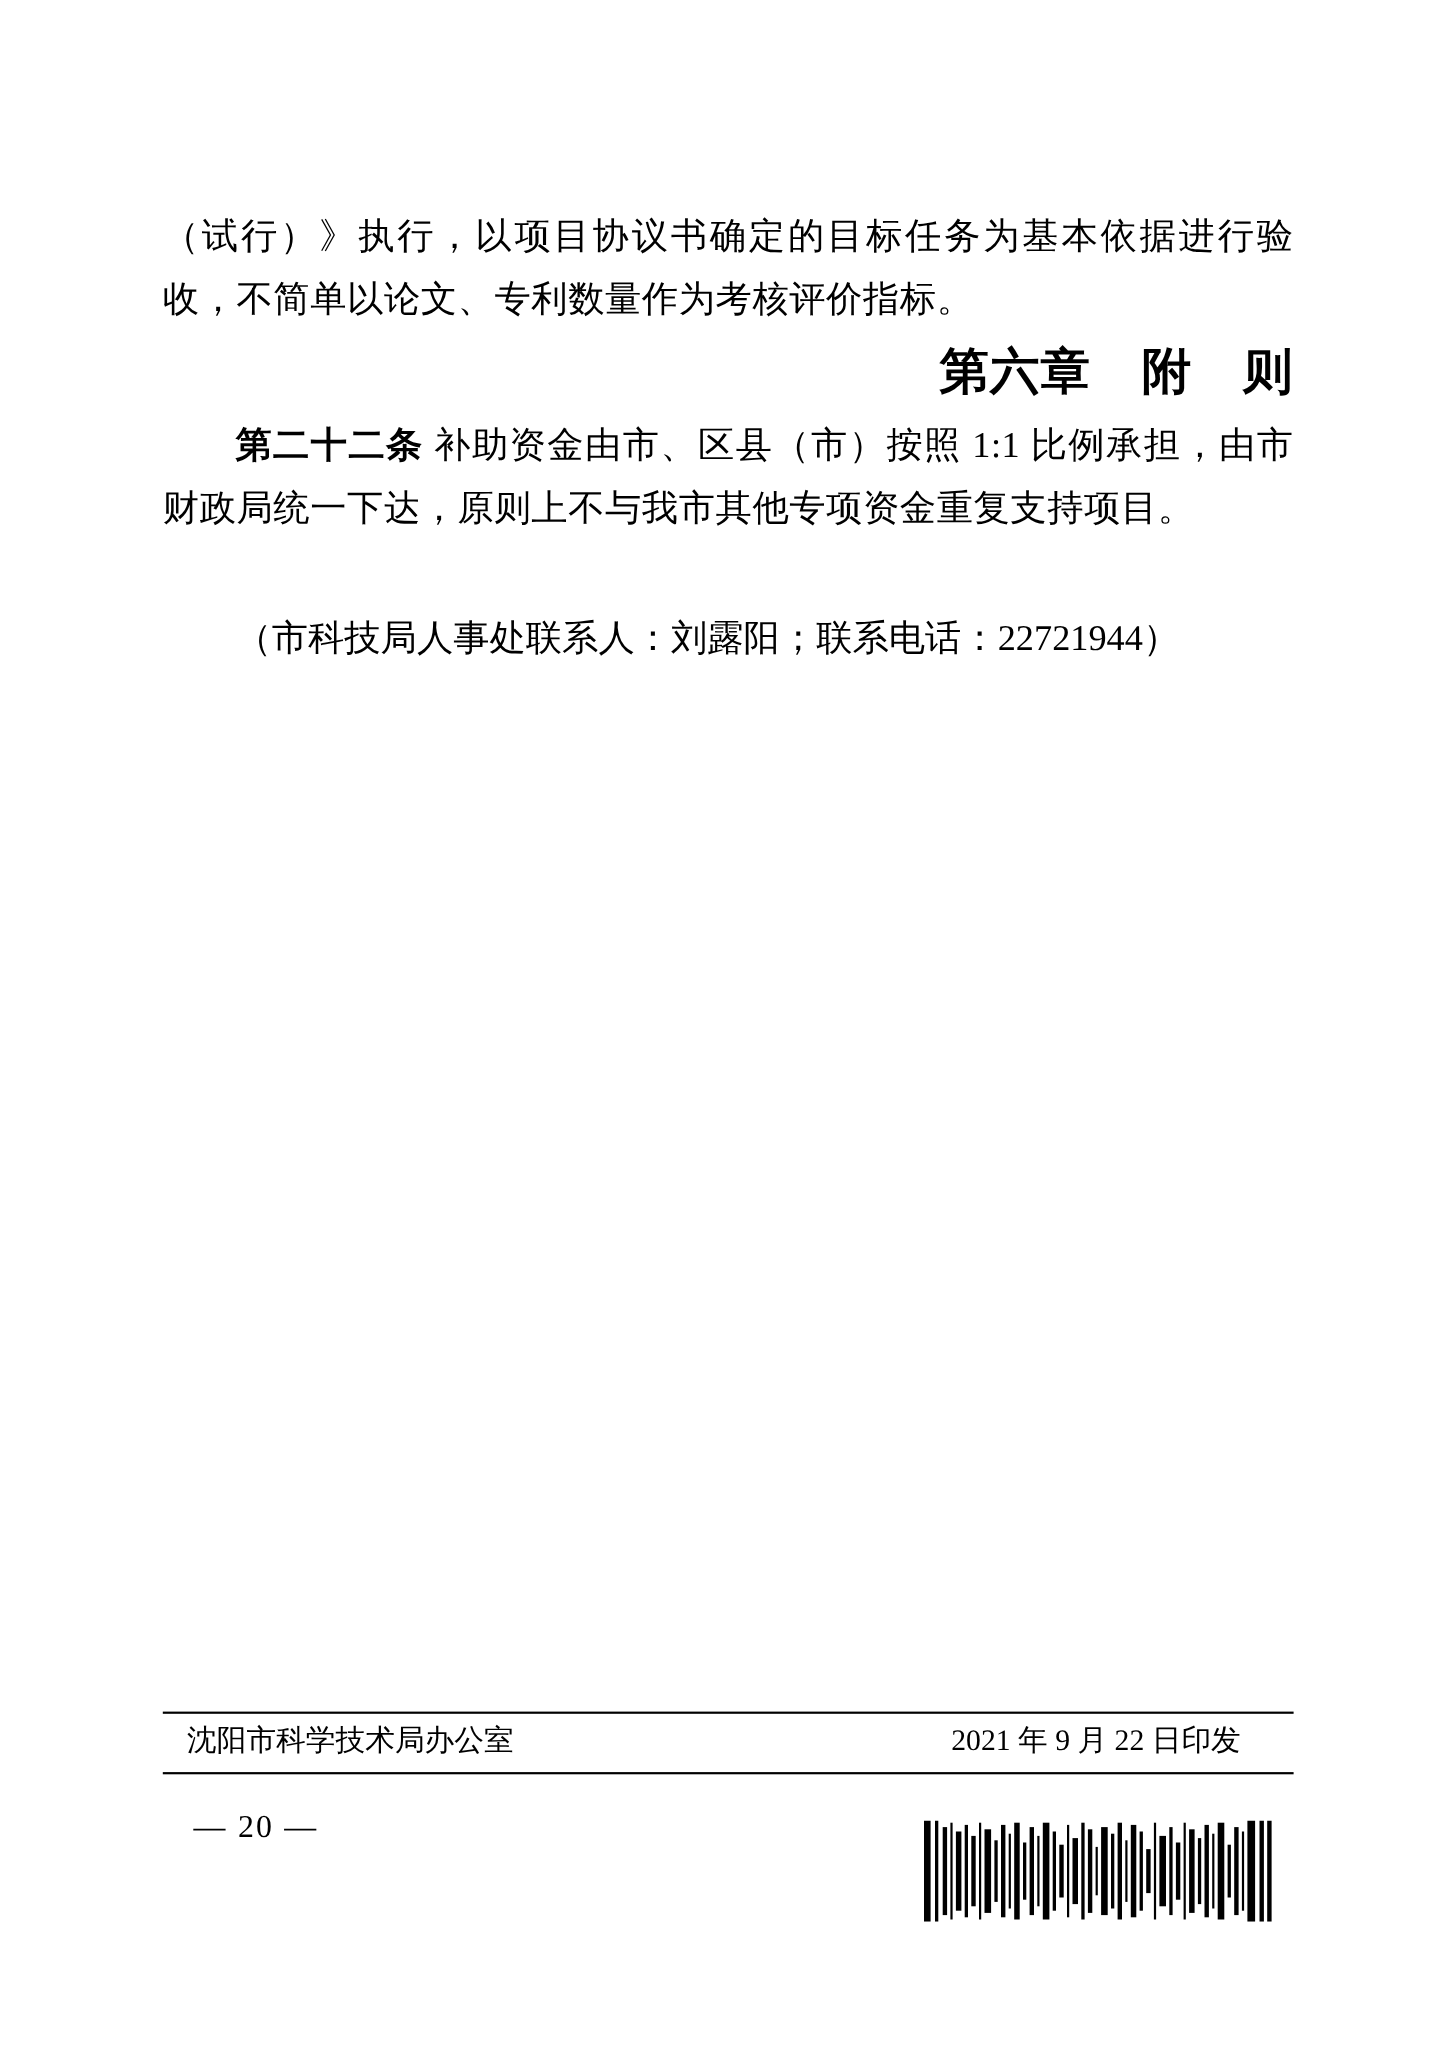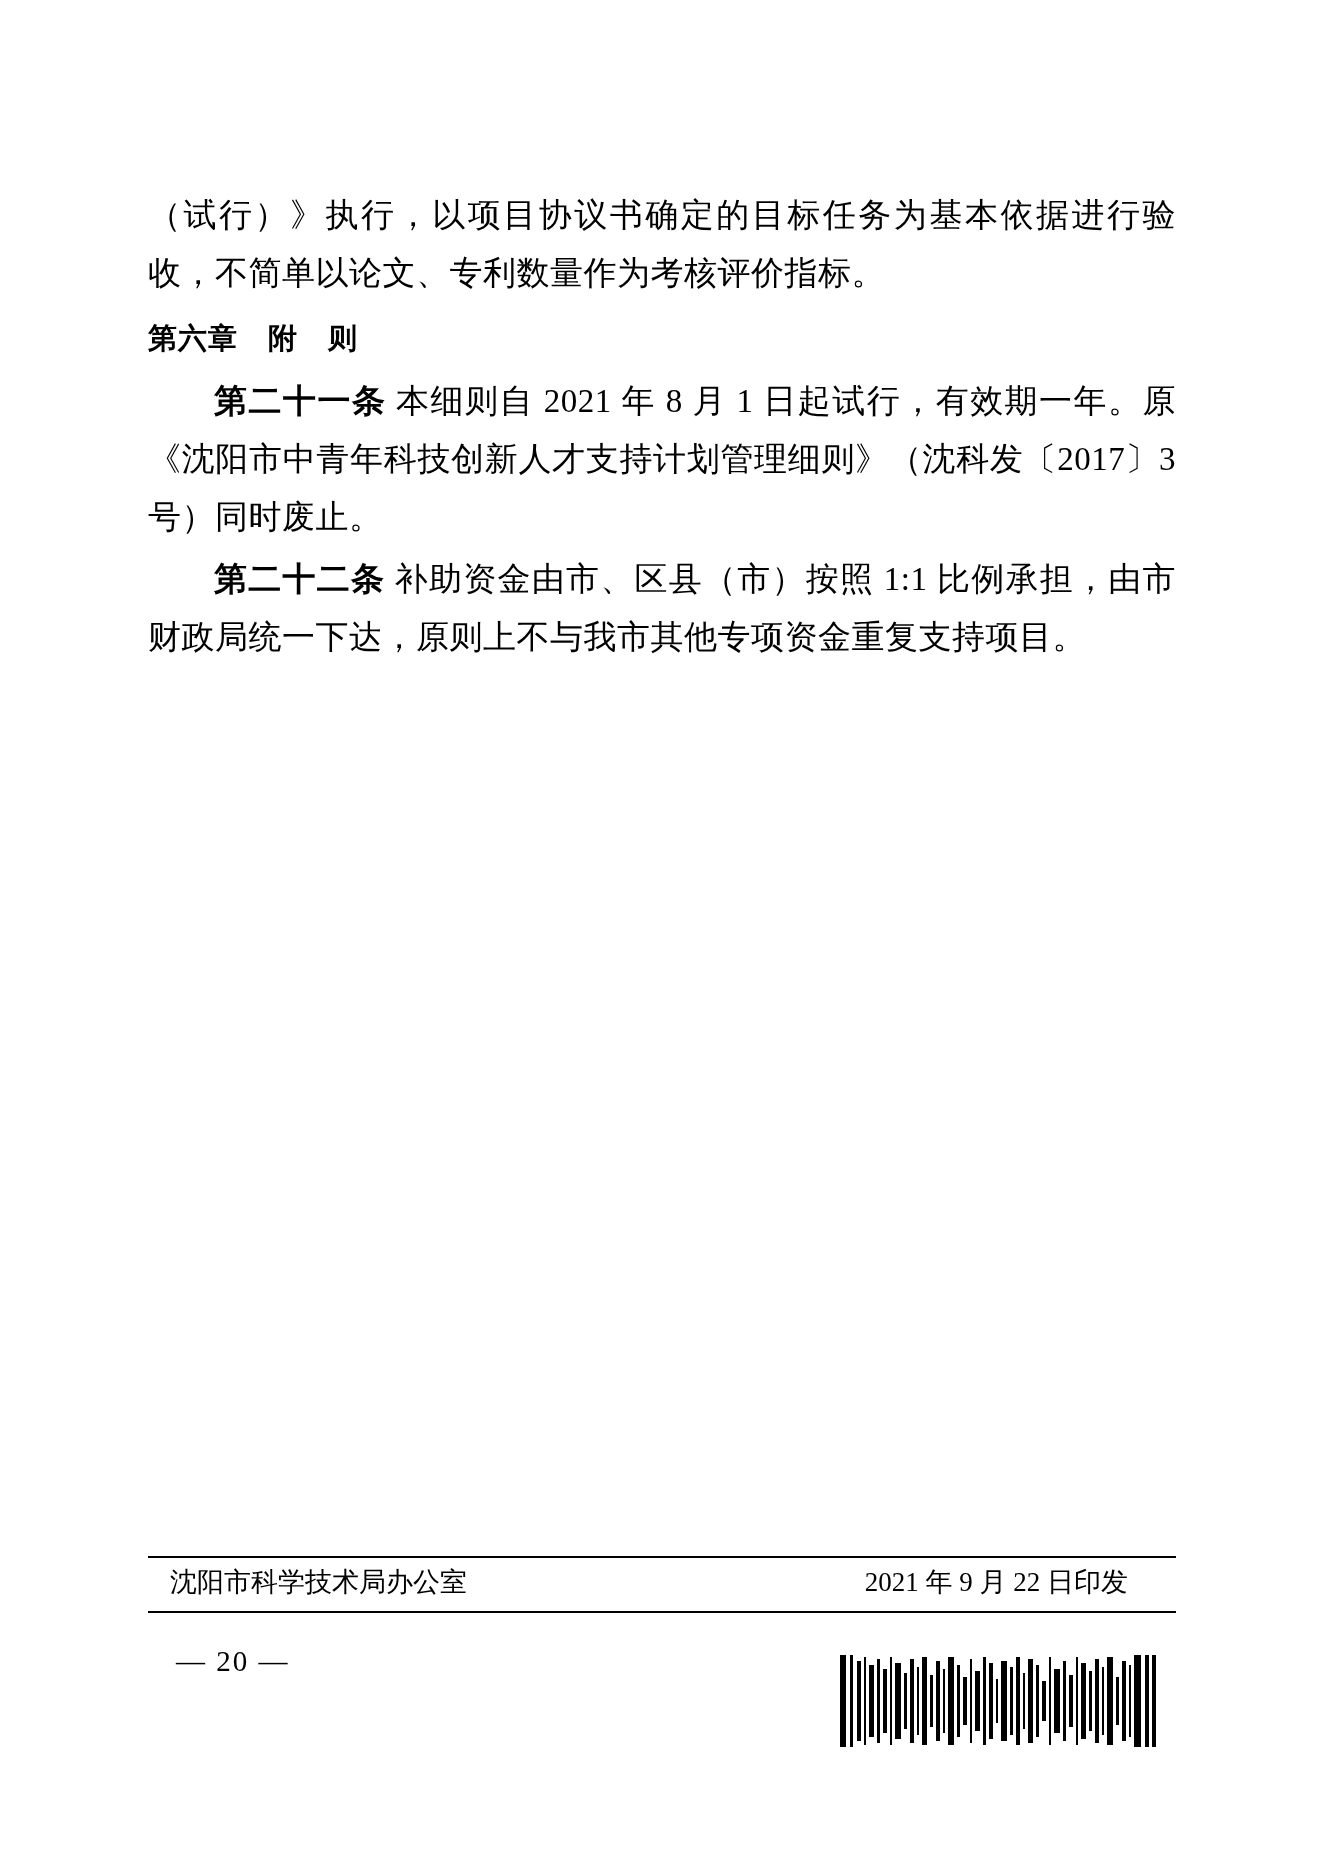--- a/index.html
+++ b/index.html
@@ -33,23 +33,23 @@
     line-height: 58px;
     letter-spacing: 0.5px;
     text-align: justify;
     text-justify: inter-ideograph;
     margin: 0;
   }
   .indent {
     text-indent: 66px;
   }
   .chapter-title {
-    font-size: 29px;
+    font-size: 45px;
     line-height: 64px;
-    text-align: left;
+    text-align: right;
     font-weight: bold;
     letter-spacing: 1px;
     margin: 4px 0 2px 0;
   }
   .art-label {
     font-weight: bold;
   }
   .para-gap {
     height: 4px;
   }
@@ -113,29 +113,29 @@
 <body>
 
 <div class="page">
 
   <div class="body-area">
 
     <p class="para">（试行）》执行，以项目协议书确定的目标任务为基本依据进行验收，不简单以论文、专利数量作为考核评价指标。</p>
 
     <div class="chapter-title">第六章　附　则</div>
 
-    <p class="para indent"><span class="art-label">第二十一条</span> <span>本细则自 2021 年 8 月 1 日起试行，有效期一年。原《沈阳市中青年科技创新人才支持计划管理细则》（沈科发〔2017〕3 号）同时废止。</span></p>
 
     <div class="para-gap"></div>
 
     <p class="para indent"><span class="art-label">第二十二条</span> <span>补助资金由市、区县（市）按照 1:1 比例承担，由市财政局统一下达，原则上不与我市其他专项资金重复支持项目。</span></p>
 
     <div class="para-gap"></div>
 
 
+    <p class="contact-line">（市科技局人事处联系人：刘露阳；联系电话：22721944）</p>
 
   </div>
 
   <div class="footer-rule"></div>
 
   <div class="footer-row">
     <div class="footer-left">沈阳市科学技术局办公室</div>
     <div class="footer-right">2021 年 9 月 22 日印发</div>
   </div>
 

